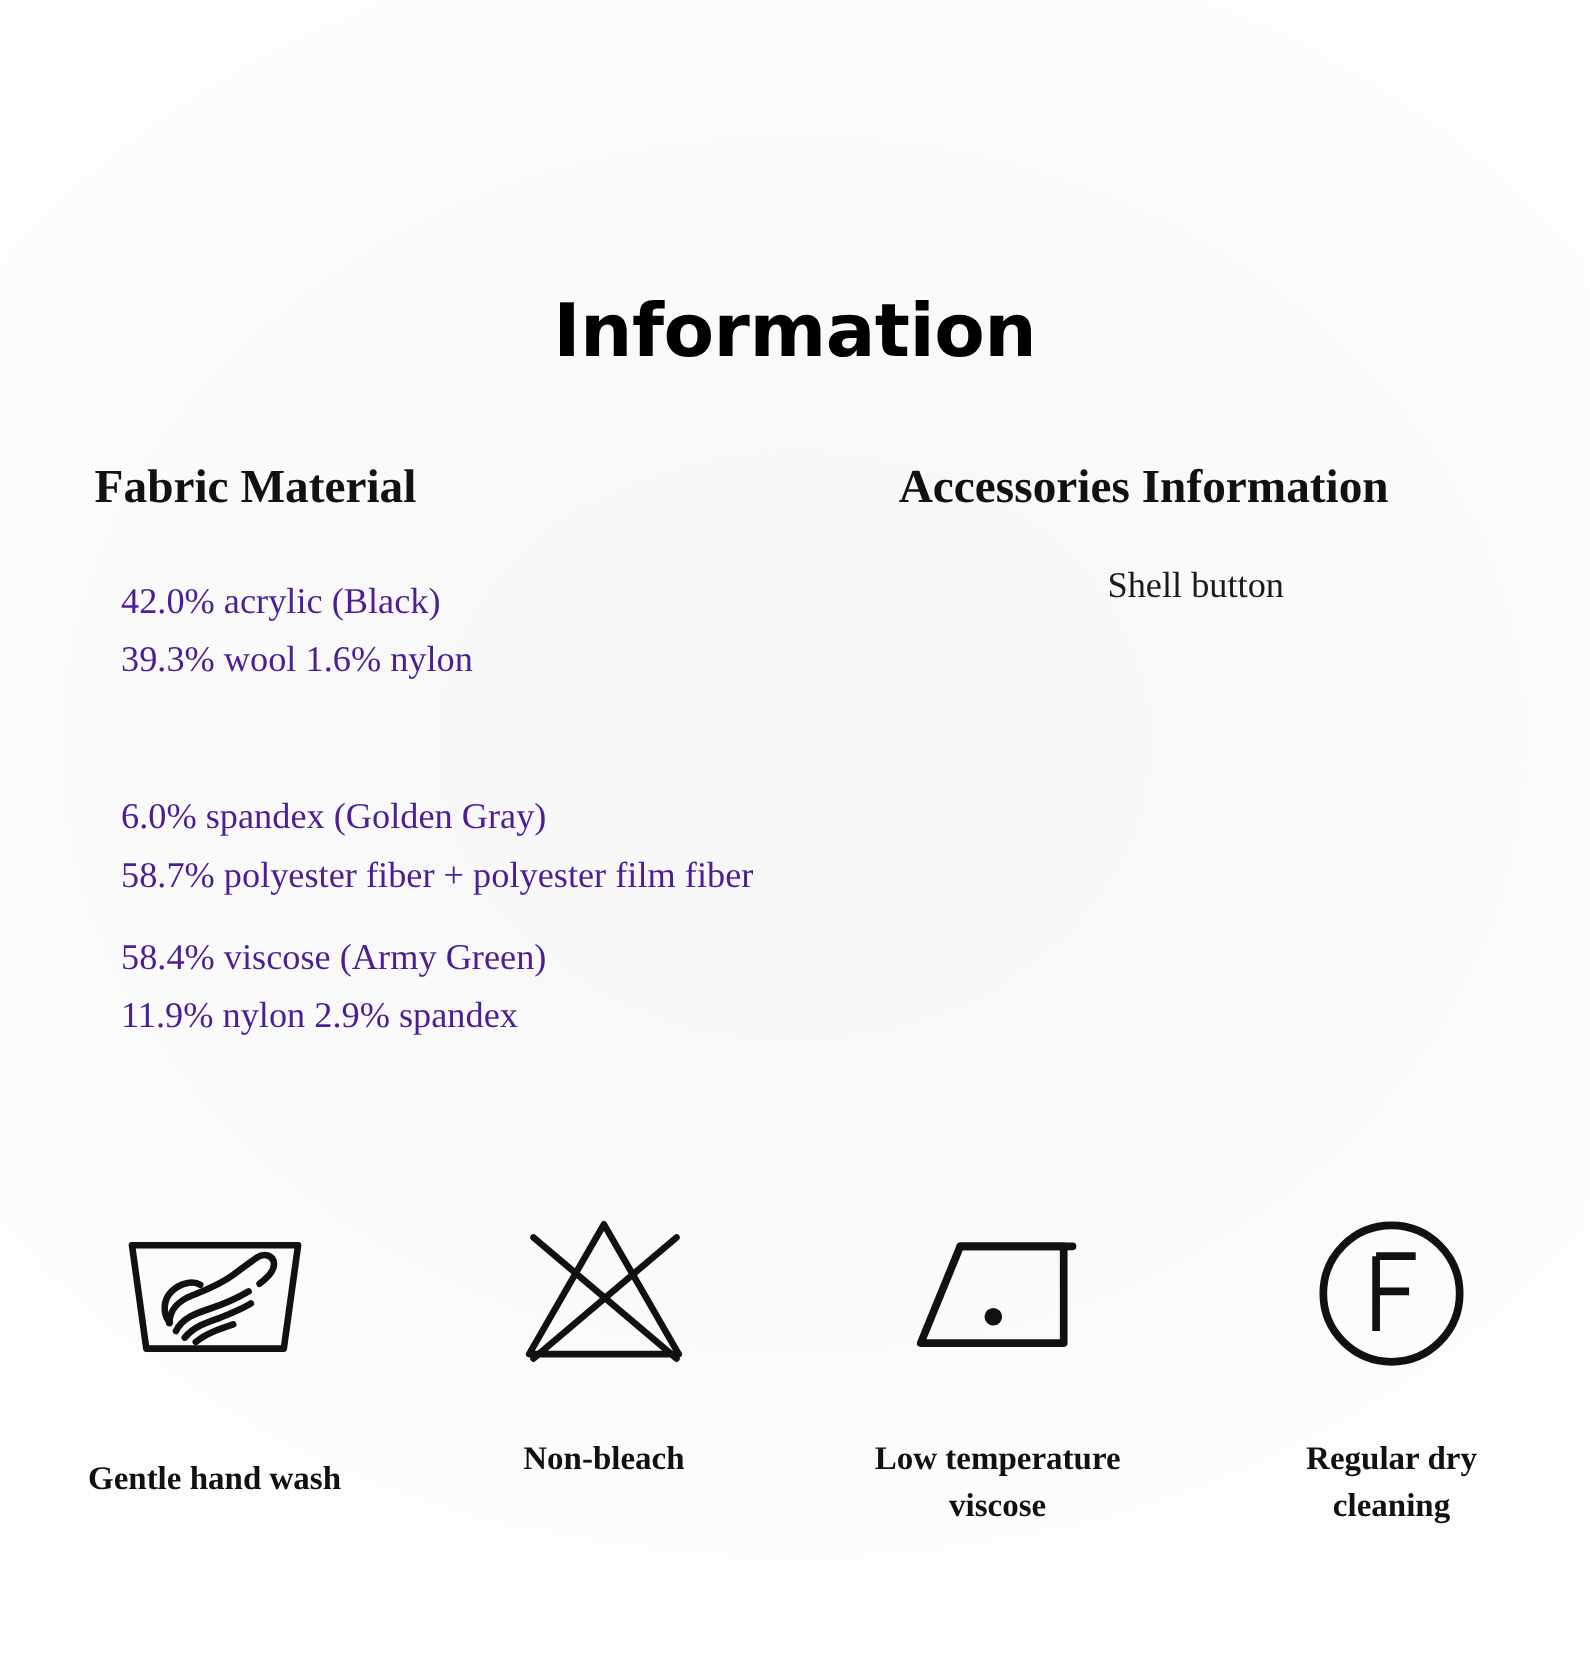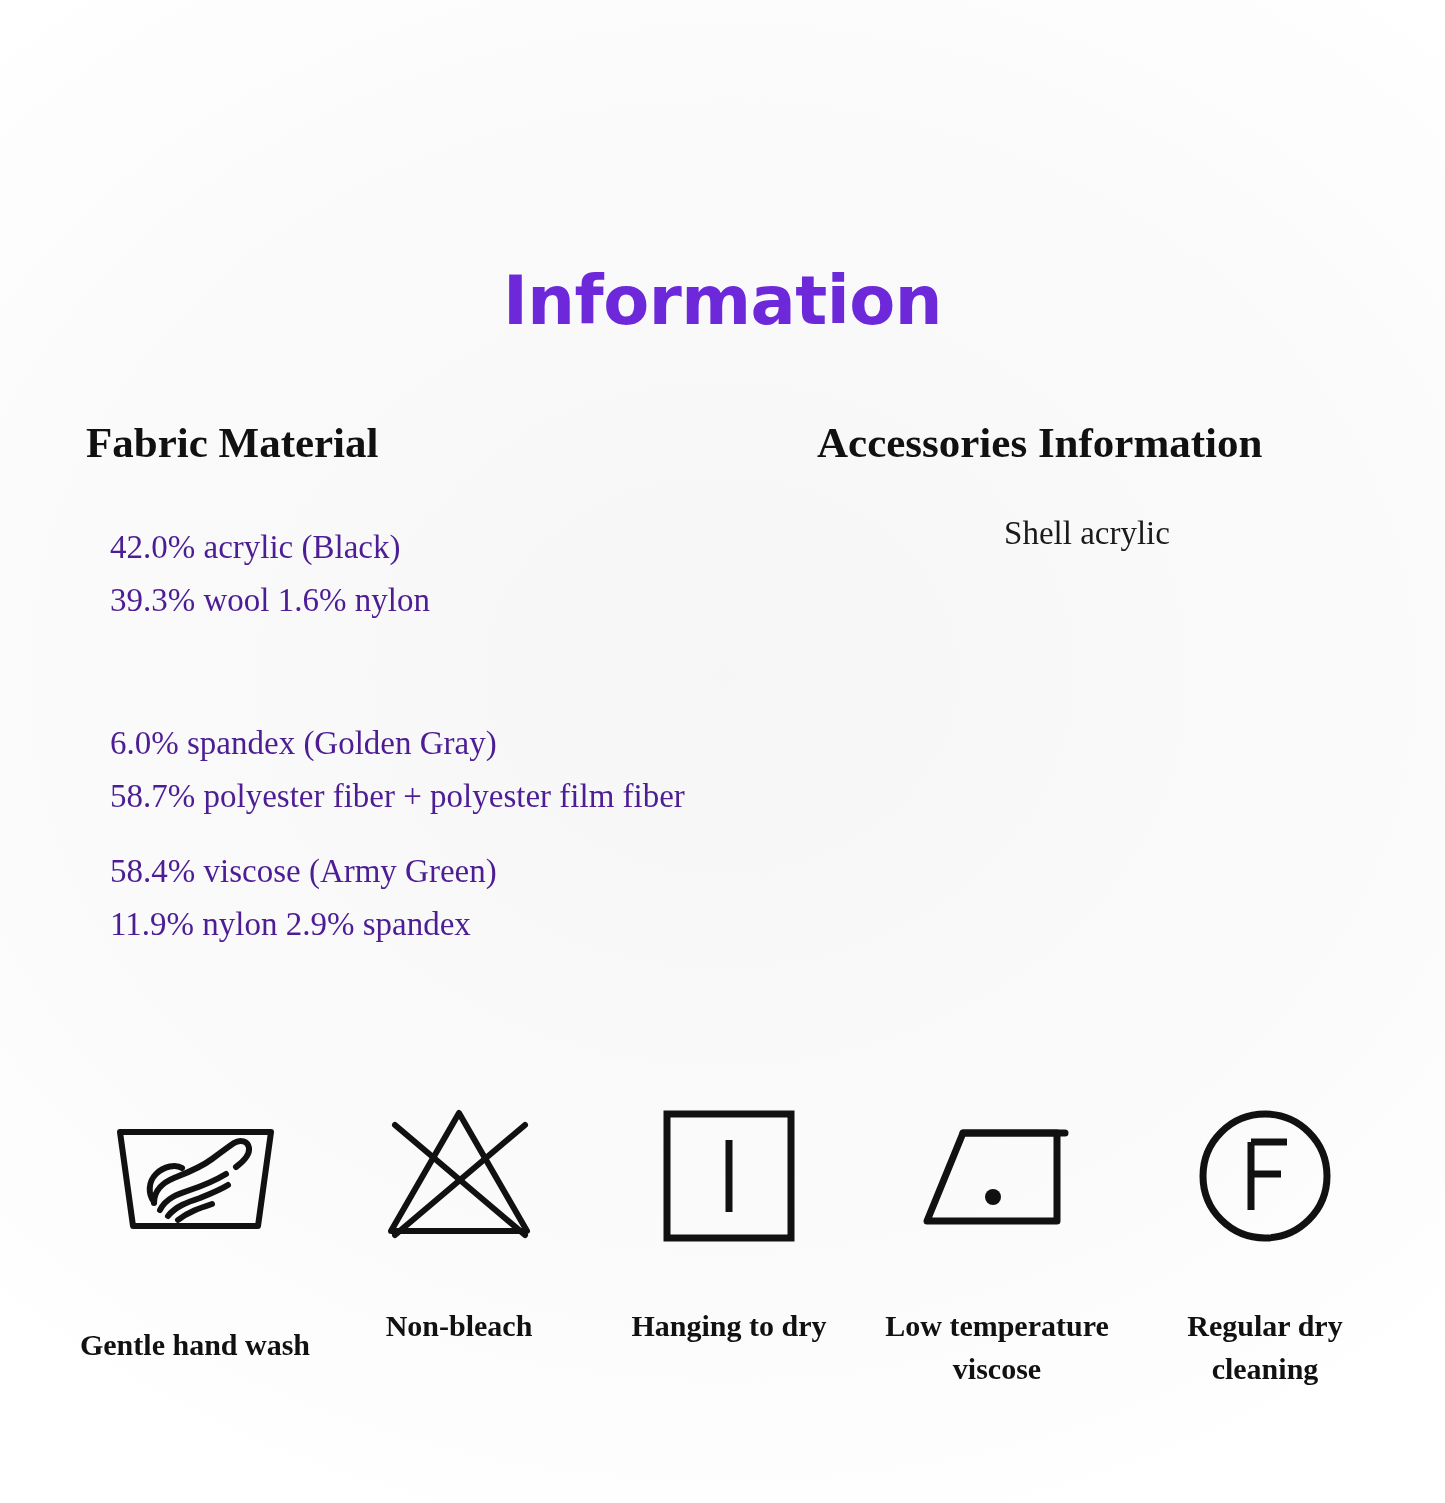--- a/index.html
+++ b/index.html
@@ -32,21 +32,21 @@
   .title {
     position: absolute;
     top: 268px;
     left: 0;
     width: 100%;
     text-align: center;
     font-family: "DejaVu Sans", sans-serif;
     font-weight: 700;
     font-size: 67px;
     letter-spacing: -0.5px;
-    color: #6d28d9;
+    color: #000000;
     line-height: 1;
   }
 
   .col-heading {
     position: absolute;
     font-family: "Liberation Serif", serif;
     font-weight: 700;
     font-size: 43px;
     color: #111111;
     white-space: nowrap;
@@ -131,21 +131,21 @@
   <div class="fabric-block fabric-2">
     <div>6.0% spandex (Golden Gray)</div>
     <div>58.7% polyester fiber + polyester film fiber</div>
   </div>
 
   <div class="fabric-block fabric-3">
     <div>58.4% viscose (Army Green)</div>
     <div>11.9% nylon 2.9% spandex</div>
   </div>
 
-  <div class="accessory-text">Shell acrylic</div>
+  <div class="accessory-text">Shell button</div>
 
   <div class="care-row">
 
     <div class="care-item item-handwash">
       <div class="care-icon">
         <svg width="175" height="140" viewBox="0 0 175 140" fill="none" xmlns="http://www.w3.org/2000/svg">
           <path d="M12 26 H163 L150 120 H25 Z" stroke="#111" stroke-width="6" stroke-linejoin="round" fill="none"></path>
           <path d="M46 97 C46 84 56 76 66 72 C76 68 92 62 104 53 C112 47 120 41 126 37 C132 33 140 35 141 42 C142 49 136 55 128 61" stroke="#111" stroke-width="6" stroke-linecap="round" fill="none"></path>
           <path d="M52 104 C58 92 70 88 82 84 C94 80 108 74 118 68" stroke="#111" stroke-width="6" stroke-linecap="round" fill="none"></path>
           <path d="M60 110 C68 100 80 96 92 92 C102 88 112 84 120 79" stroke="#111" stroke-width="6" stroke-linecap="round" fill="none"></path>
@@ -160,29 +160,20 @@
       <div class="care-icon">
         <svg width="160" height="145" viewBox="0 0 160 145" fill="none" xmlns="http://www.w3.org/2000/svg">
           <path d="M80 10 L148 128 H12 Z" stroke="#111" stroke-width="6" stroke-linejoin="round" fill="none"></path>
           <path d="M16 22 L146 132" stroke="#111" stroke-width="6" stroke-linecap="round"></path>
           <path d="M146 22 L16 132" stroke="#111" stroke-width="6" stroke-linecap="round"></path>
         </svg>
       </div>
       <div class="care-label">Non-bleach</div>
     </div>
 
-    <div class="care-item item-dry">
-      <div class="care-icon">
-        <svg width="140" height="140" viewBox="0 0 140 140" fill="none" xmlns="http://www.w3.org/2000/svg">
-          <rect x="8" y="8" width="124" height="124" stroke="#111" stroke-width="7" fill="none"></rect>
-          <path d="M70 34 V106" stroke="#111" stroke-width="7" stroke-linecap="butt"></path>
-        </svg>
-      </div>
-      <div class="care-label">Hanging to dry</div>
-    </div>
 
     <div class="care-item item-iron">
       <div class="care-icon">
         <svg width="160" height="130" viewBox="0 0 160 130" fill="none" xmlns="http://www.w3.org/2000/svg">
           <path d="M10 110 L46 22 H140 V110 Z" stroke="#111" stroke-width="7" stroke-linejoin="round" fill="none"></path>
           <path d="M46 22 H148" stroke="#111" stroke-width="7" stroke-linecap="round"></path>
           <circle cx="76" cy="86" r="8" fill="#111"></circle>
         </svg>
       </div>
       <div class="care-label">Low temperature viscose</div>

